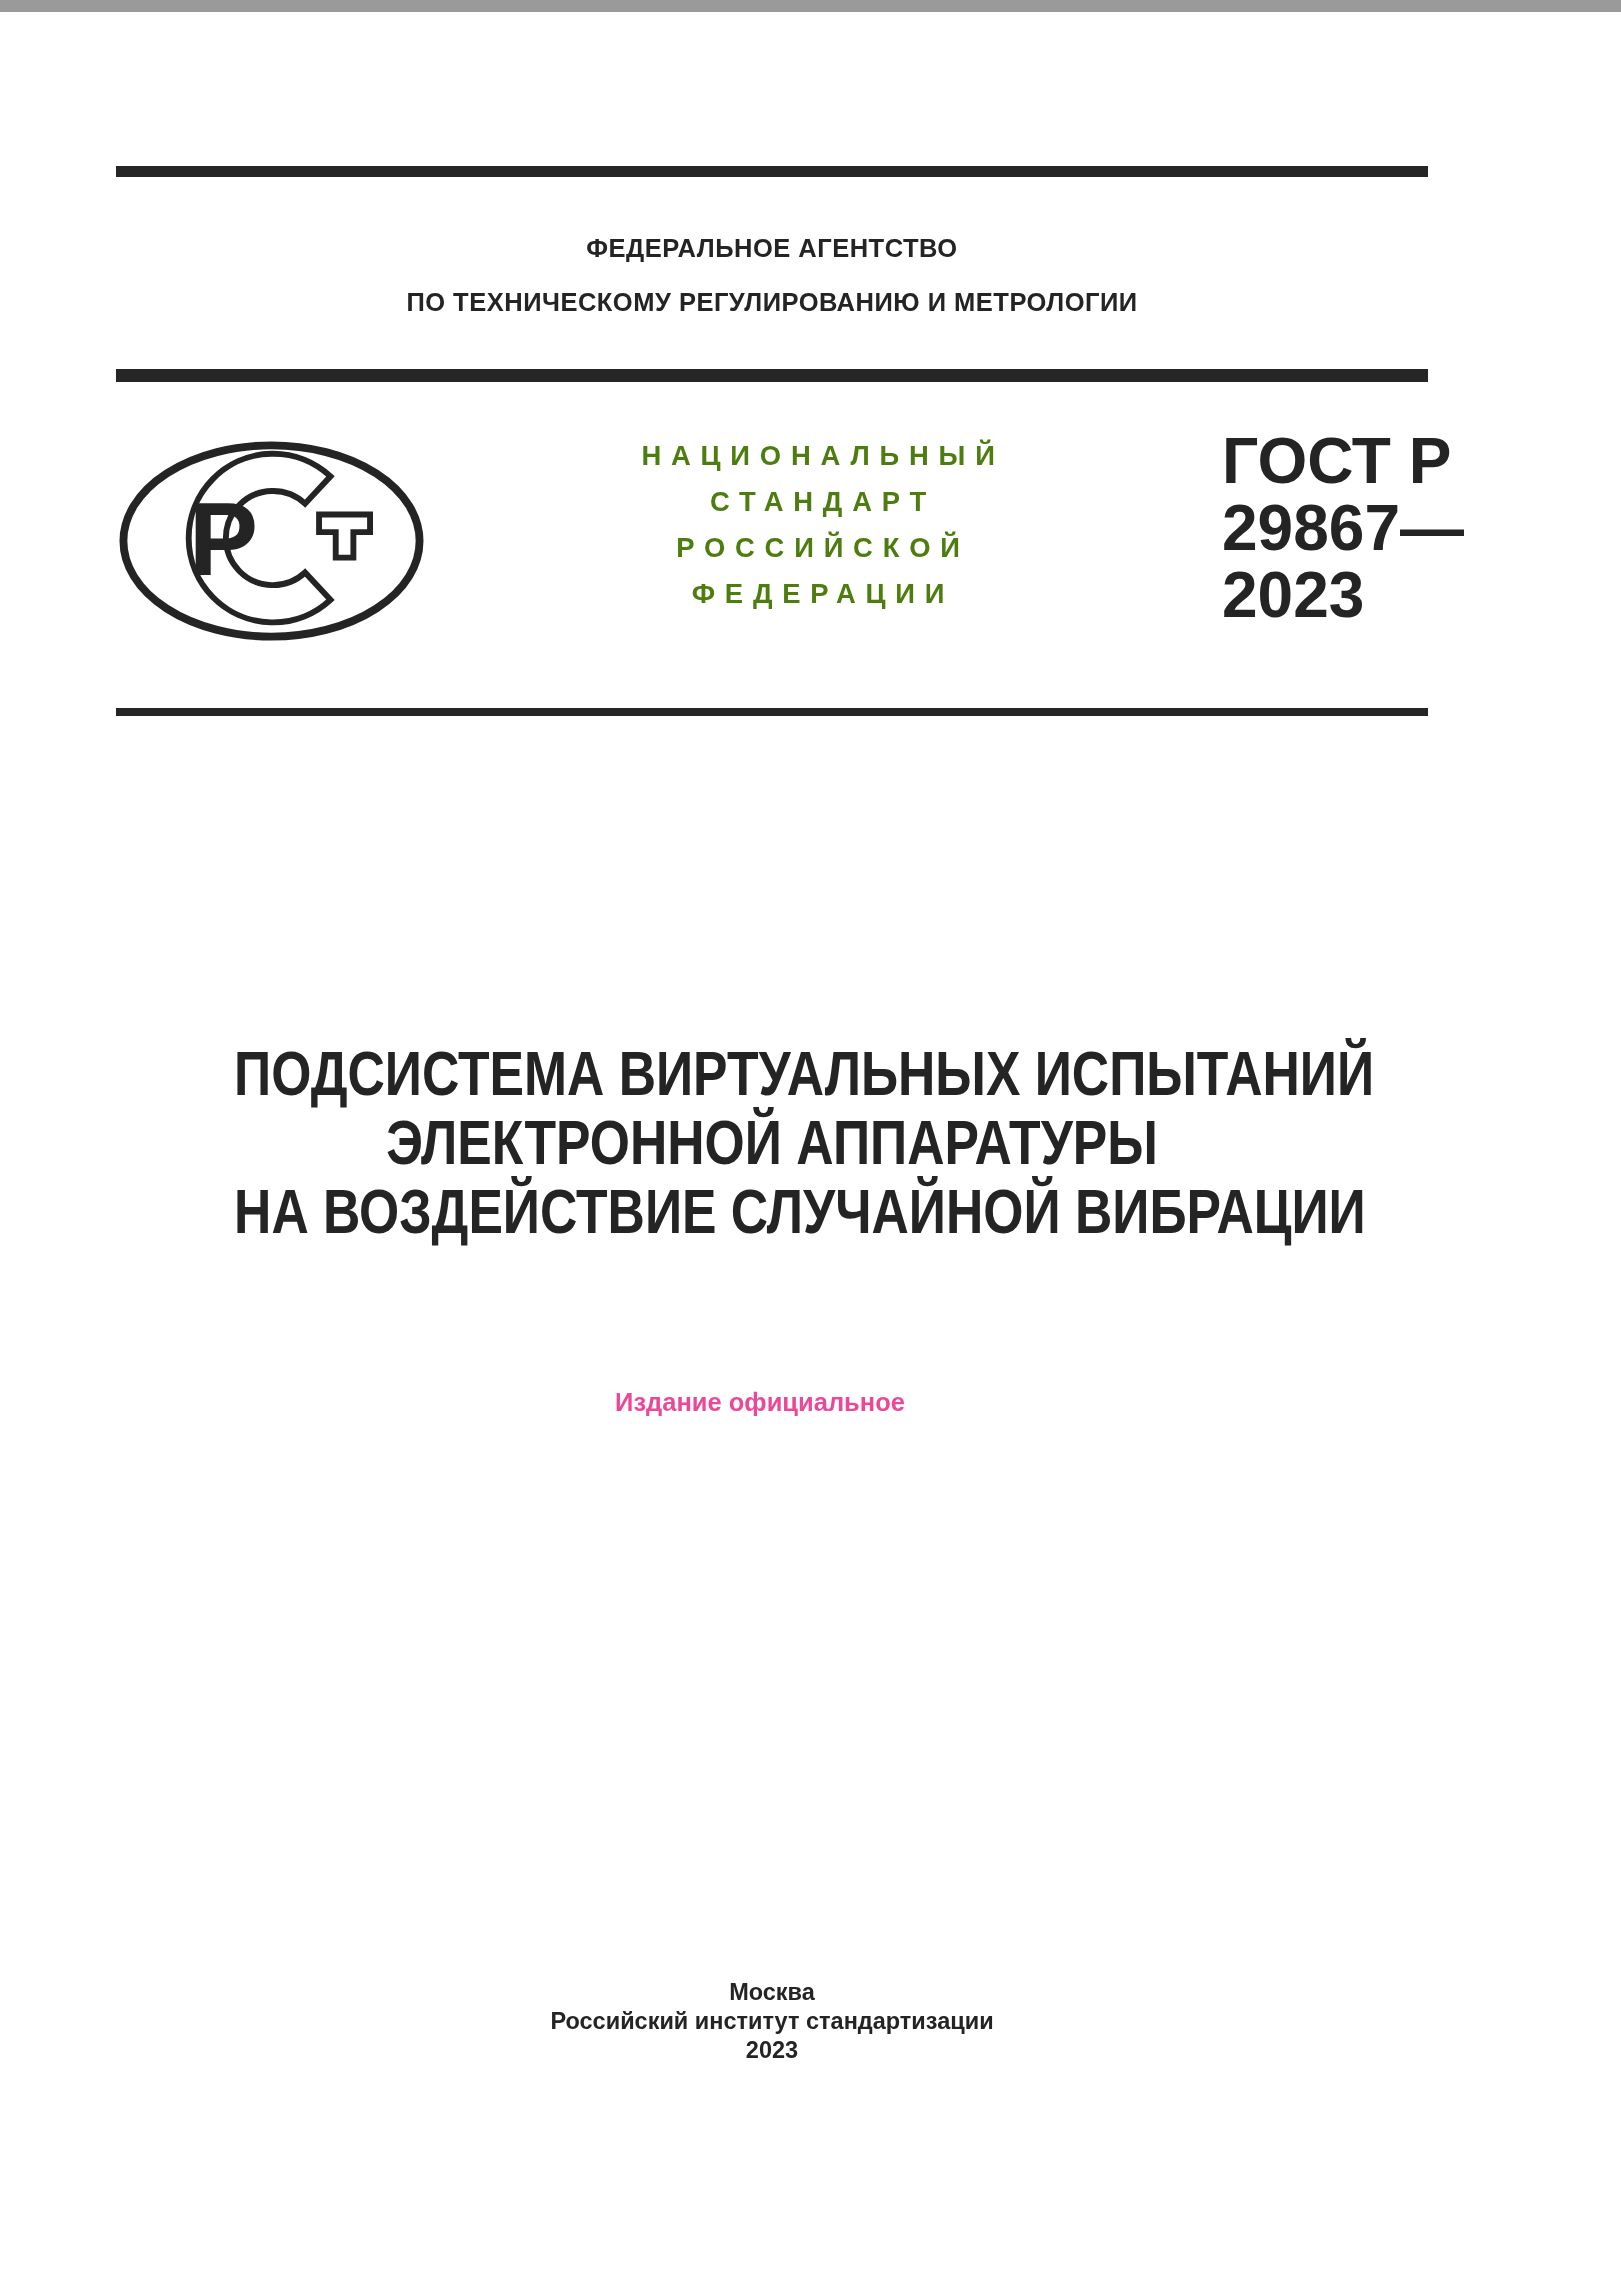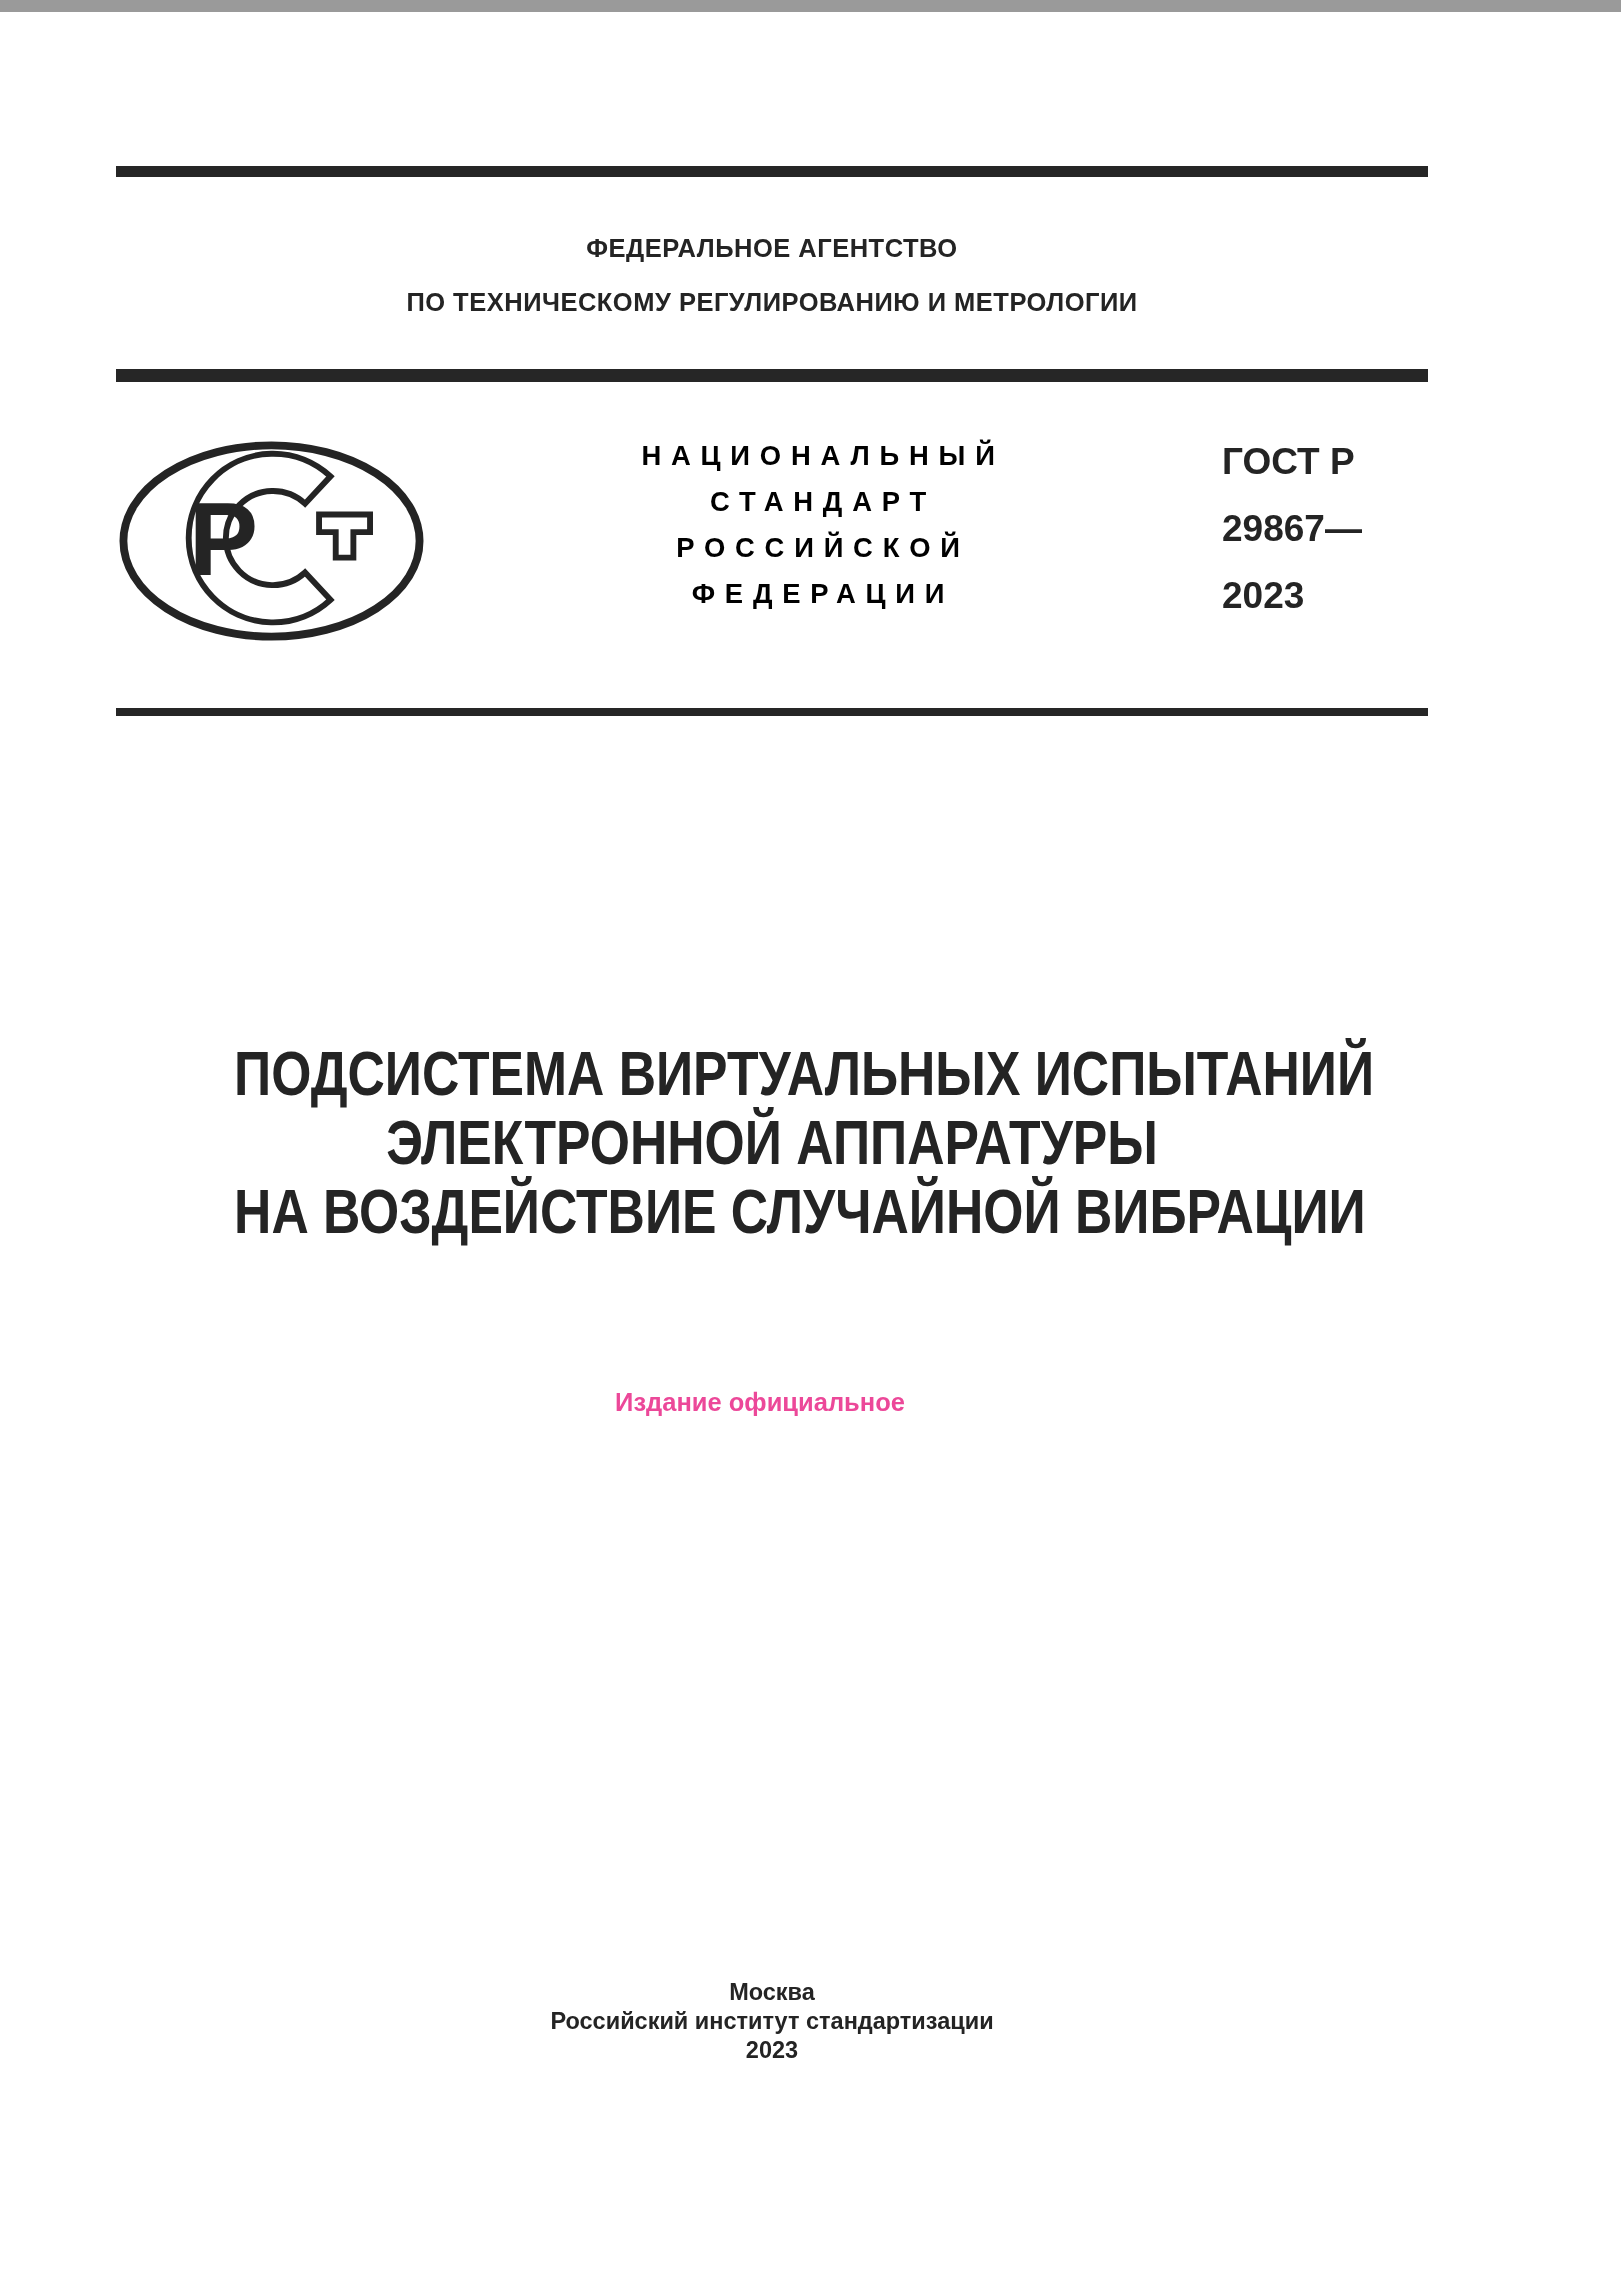--- a/index.html
+++ b/index.html
@@ -24,25 +24,25 @@
     position:absolute; left:116px; top:209px; width:1312px;
     text-align:center; font-weight:bold; font-size:25.5px;
     line-height:54px; letter-spacing:0.5px; color:#242424;
   }
 
   .logo-wrap { position:absolute; left:116px; top:428px; width:311px; height:202px; }
 
   .natl-standard {
     position:absolute; left:529px; top:421px; width:588px;
     text-align:center; font-weight:bold; font-size:27.4px;
-    line-height:46px; letter-spacing:9.8px; color:#000000;
+    line-height:46px; letter-spacing:9.8px; color:#4d7c0f;
   }
   .gost-designation {
     position:absolute; left:1222px; top:416px; width:216px;
-    text-align:left; font-weight:bold; font-size:37px;
+    text-align:left; font-weight:bold; font-size:64px;
     line-height:67px; color:#242424; white-space:nowrap;
   }
 
   .subject-title {
     position:absolute; left:116px; top:875px; width:1312px;
     text-align:center; font-weight:bold; font-size:43px;
     line-height:62px; color:#242424;
   }
   .main-title {
     position:absolute; left:116px; top:1027px; width:1312px;

